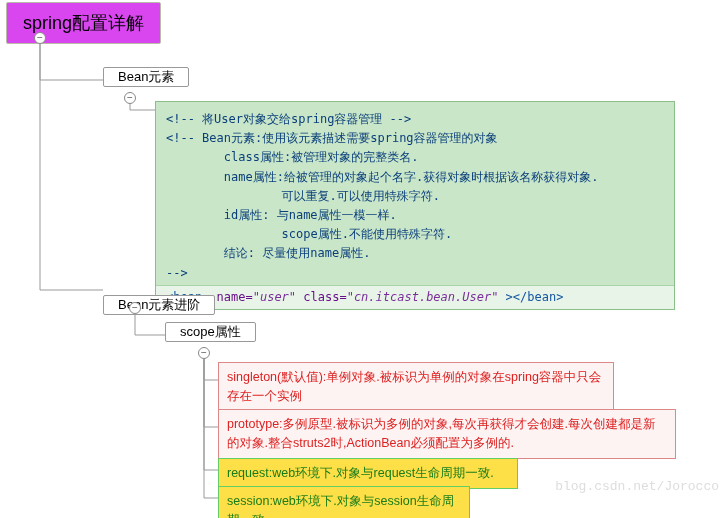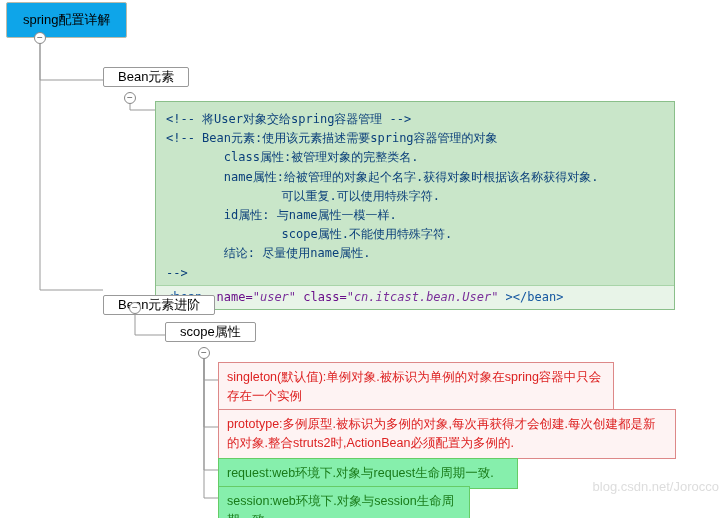--- a/index.html
+++ b/index.html
@@ -14,23 +14,23 @@
   }
   .node {
     position: absolute;
     border: 1px solid #999;
     background: #fff;
     padding: 0 14px;
     border-radius: 2px;
     white-space: nowrap;
   }
   .root {
-    background: #0ea5e9;
+    background: #d946ef;
     border: 1px solid #bba;
-    font-size: 13px;
+    font-size: 18px;
     padding: 8px 16px;
   }
   .toggle {
     position: absolute;
     width: 12px;
     height: 12px;
     border: 1px solid #888;
     border-radius: 50%;
     background: #fff;
     font-size: 10px;
@@ -61,30 +61,30 @@
     border-top: 1px solid #a8d4a8;
   }
   .scope-row {
     position: absolute;
     padding: 5px 8px;
     border: 1px solid #bbb;
     font-size: 12.5px;
     line-height: 1.5;
   }
   .scope-red { color: #d22; border-color: #d88; background: #fef3f3; }
-  .scope-green { color: #197b19; border-color: #6c6; background: #86efac; }
+  .scope-green { color: #197b19; border-color: #6c6; background: #fde047; }
   svg.lines { position: absolute; top: 0; left: 0; pointer-events: none; }
   svg.lines path { stroke: #999; stroke-width: 1; fill: none; }
   .watermark {
     position: absolute;
     right: 6px;
     bottom: 24px;
     color: #ddd;
     font-size: 13px;
-    font-family: Liberation Sans, sans-serif;
+    font-family: Liberation Mono, monospace;
   }
 </style>
 </head>
 <body>
 
 <svg class="lines" width="725" height="518">
   <path d="M 40 33 L 40 80 L 103 80"></path>
   <path d="M 130 92 L 130 110 L 155 110"></path>
   <path d="M 40 33 L 40 290 L 103 290"></path>
   <path d="M 135 302 L 135 335 L 165 335"></path>

